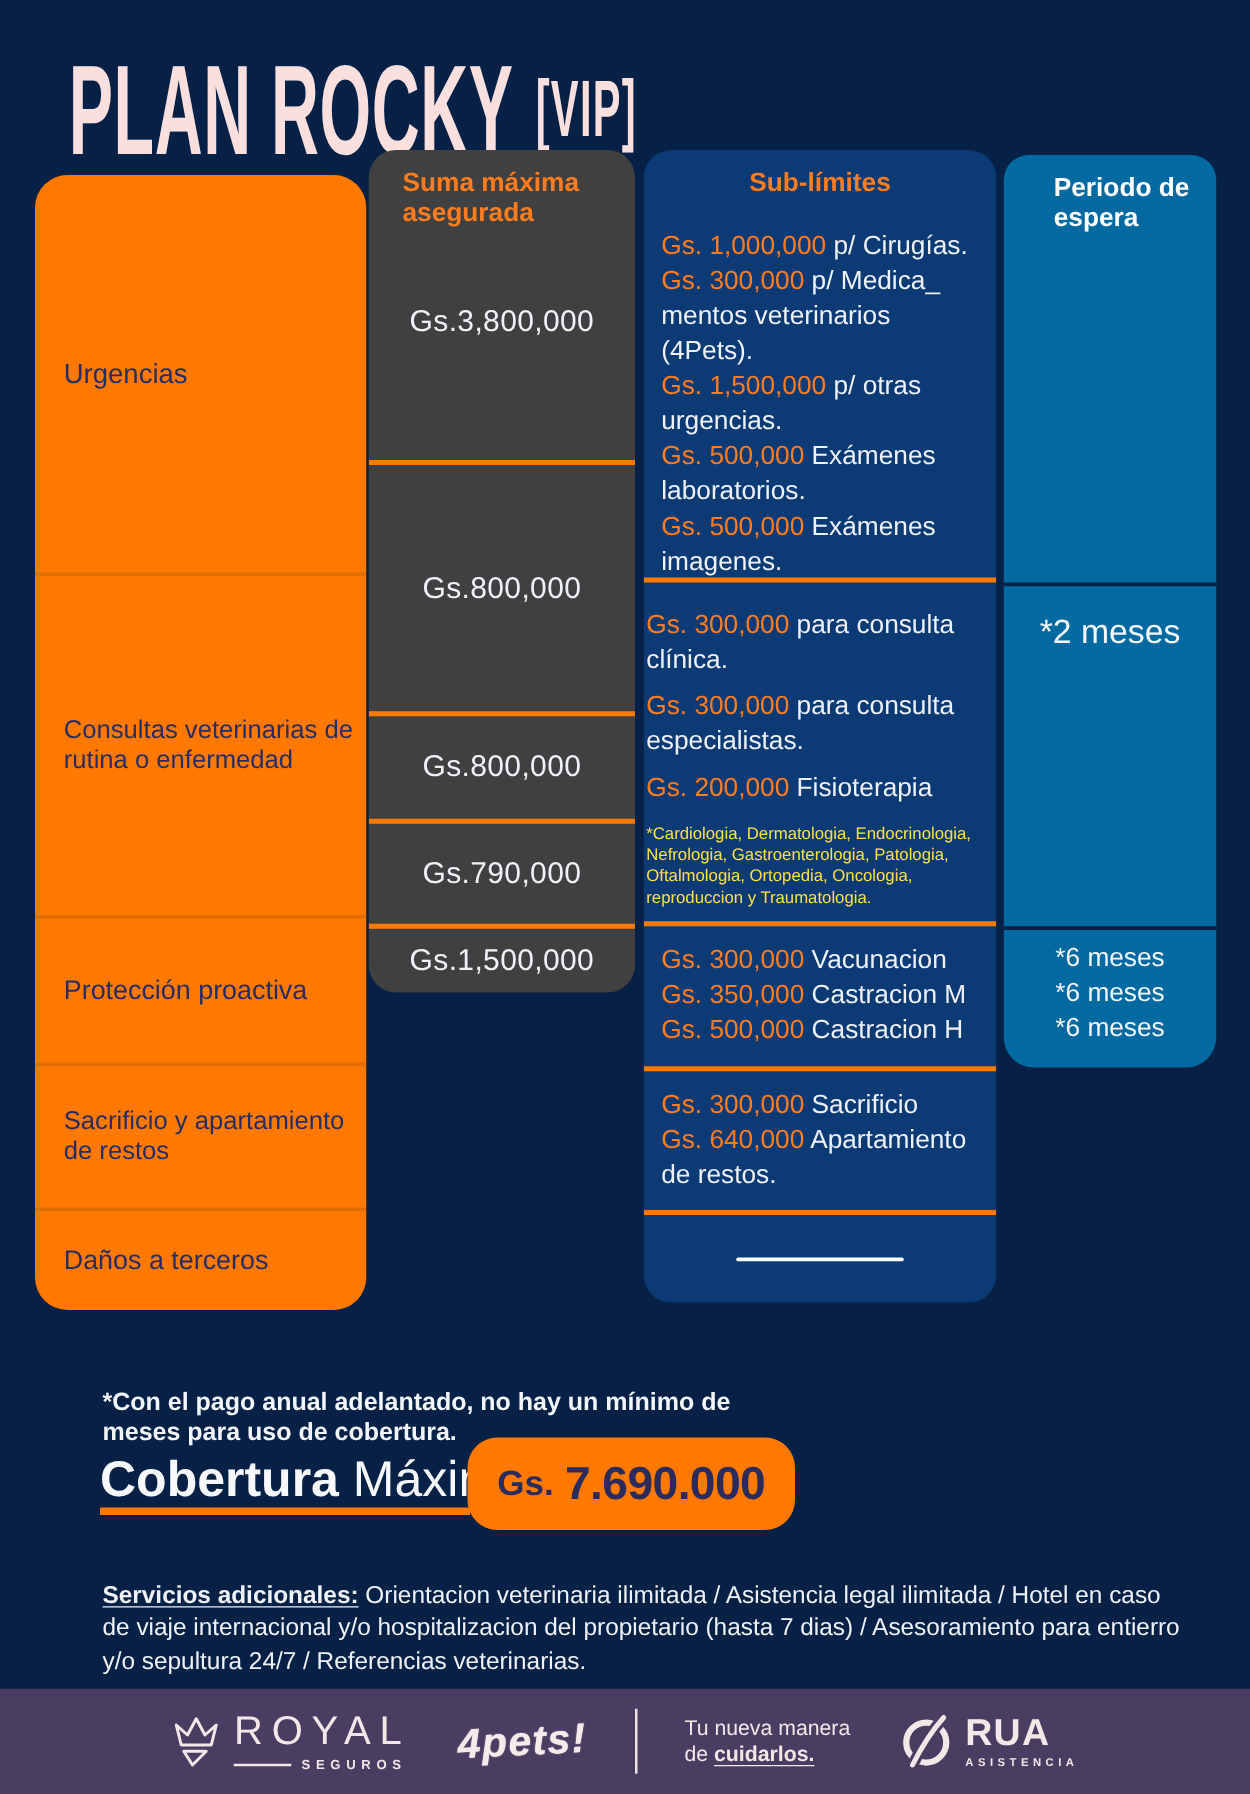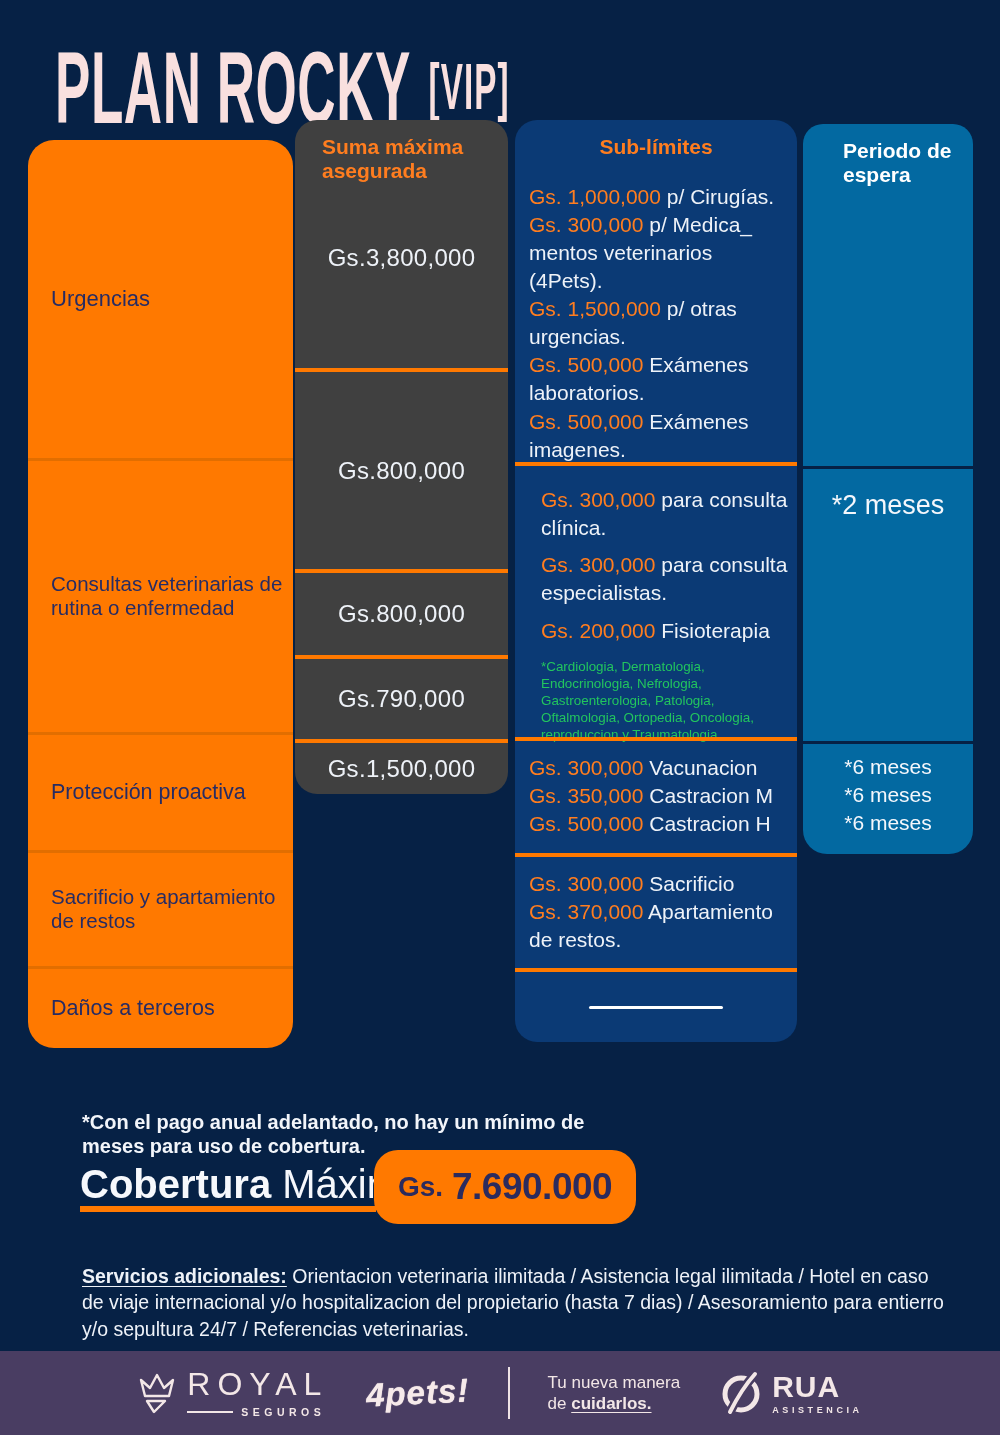--- a/index.html
+++ b/index.html
@@ -43,22 +43,22 @@
 
   
   .col3{left:515px;top:120px;width:282px;height:922px;background:#0b3a75;border-radius:22px;overflow:hidden;display:flex;flex-direction:column;color:#eef2f8;}
   .col3 .cell + .cell{border-top:4px solid #ff7900;}
   .c3-head{padding-top:15px;text-align:center;}
   .sl-list{padding:24px 8px 0 14px;}
   .sl{margin:0;font-size:21px;line-height:1.34;}
   .sl .amt{color:#ff7d1f;}
   .sl-gap .sl{margin-bottom:9px;}
   .sl-gap .sl:last-child{margin-bottom:0;}
-  .footnote{margin:13px 0 16px 0;font-size:13.4px;line-height:1.27;color:#22c55e;}
-  .c3-r2{padding:20px 8px 0 26px;}
+  .footnote{margin:13px 0 16px 0;font-size:13.4px;line-height:1.27;color:#fde047;}
+  .c3-r2{padding:20px 8px 0 2px;}
   .c3-r3{padding:13px 18px 0 14px;}
   .c3-r4{padding:13px 8px 0 14px;}
   .c3-r5{display:flex;align-items:center;justify-content:center;}
   .dash-line{width:134px;height:3px;background:#ffffff;border-radius:2px;}
 
   
   .col4{left:803px;top:124px;width:170px;height:730px;background:#0369a1;border-radius:20px 20px 24px 24px;overflow:hidden;display:flex;flex-direction:column;color:#f4f7fc;}
   .col4 .cell + .cell{border-top:3px solid #062145;}
   .c4-head{padding:15px 8px 0 40px;color:#ffffff;font-weight:700;font-size:21px;line-height:1.12;}
   .c4-r2{padding-top:21px;text-align:center;font-size:27px;}
@@ -156,21 +156,21 @@
       <p class="sl"><span class="amt">Gs. 200,000</span> <span>Fisioterapia</span></p>
       <p class="footnote">*Cardiologia, Dermatologia, Endocrinologia, Nefrologia, Gastroenterologia, Patologia, Oftalmologia, Ortopedia, Oncologia, reproduccion y Traumatologia.</p>
     </div>
     <div class="cell c3-r3" style="height:116px">
       <p class="sl"><span class="amt">Gs. 300,000</span> <span>Vacunacion</span></p>
       <p class="sl"><span class="amt">Gs. 350,000</span> <span>Castracion M</span></p>
       <p class="sl"><span class="amt">Gs. 500,000</span> <span>Castracion H</span></p>
     </div>
     <div class="cell c3-r4" style="height:115px">
       <p class="sl"><span class="amt">Gs. 300,000</span> <span>Sacrificio</span></p>
-      <p class="sl"><span class="amt">Gs. 370,000</span> <span>Apartamiento de restos.</span></p>
+      <p class="sl"><span class="amt">Gs. 640,000</span> <span>Apartamiento de restos.</span></p>
     </div>
     <div class="cell c3-r5" style="height:74px">
       <div class="dash-line"></div>
     </div>
   </div>
 
   <div class="col col4">
     <div class="cell c4-head" style="height:342px">
       <span>Periodo de espera</span>
     </div>

